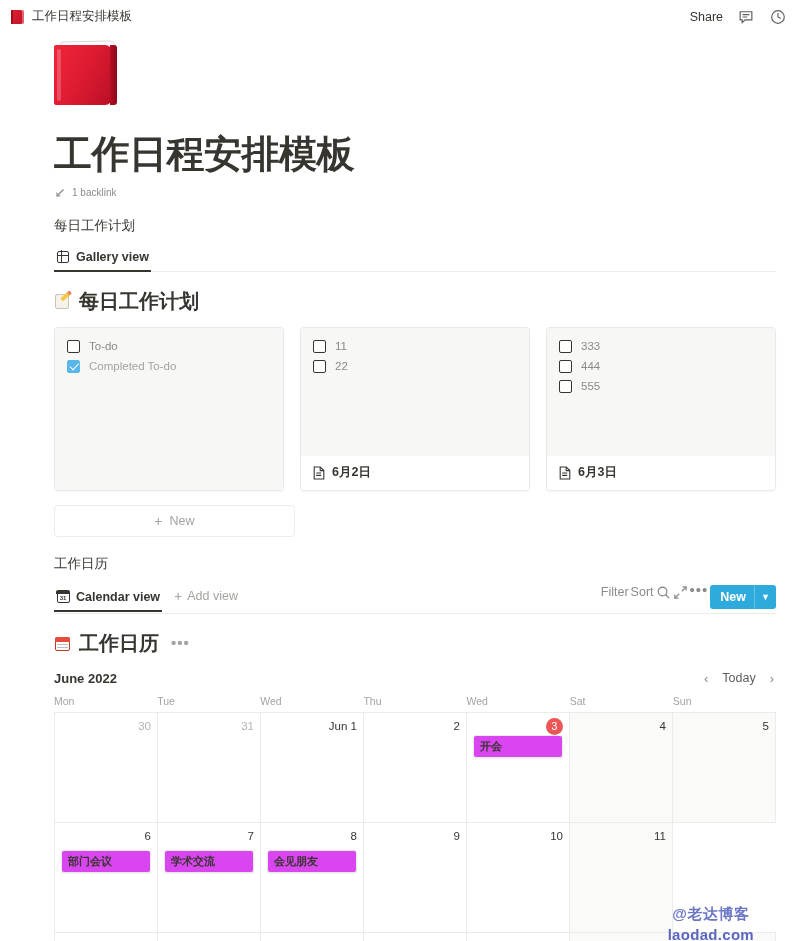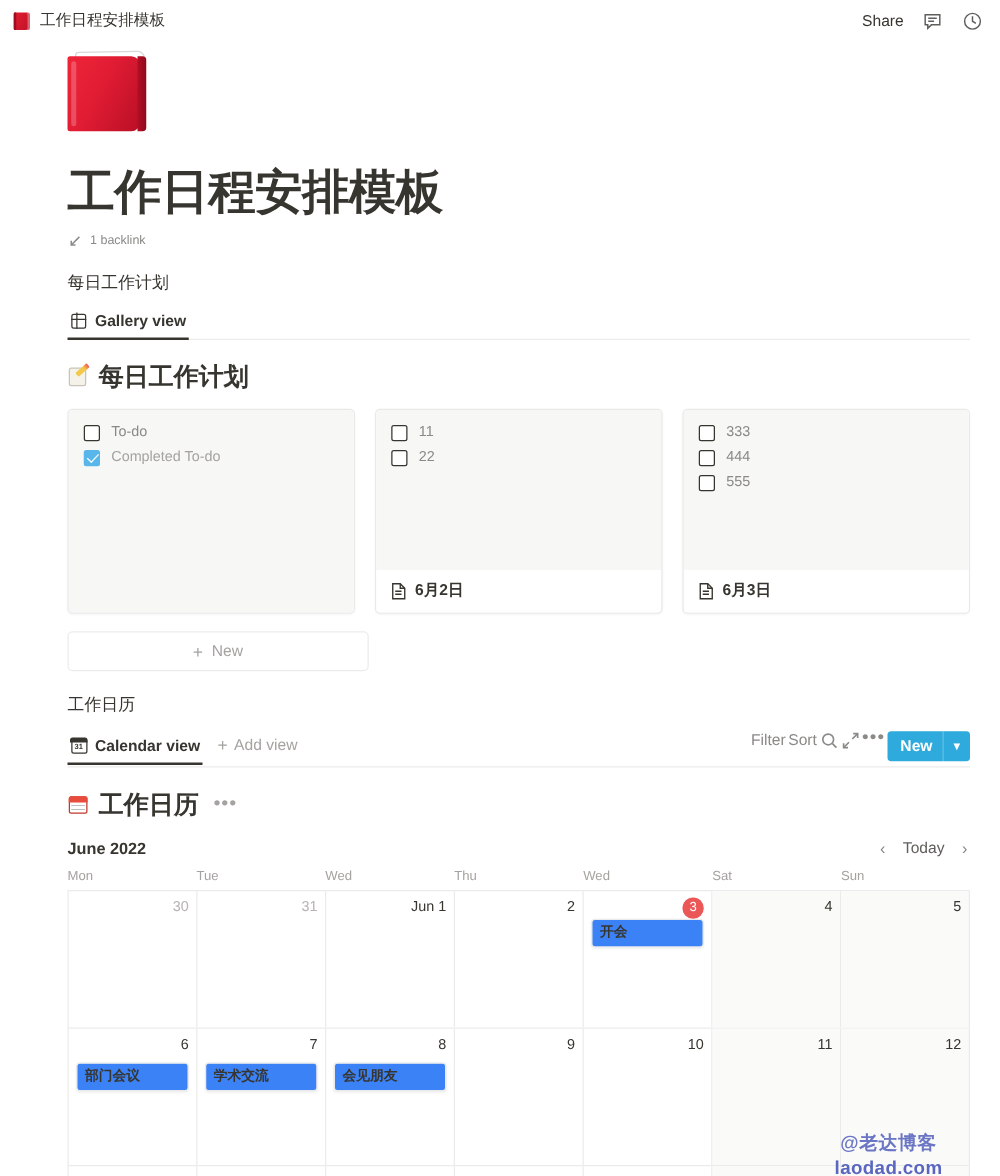--- a/index.html
+++ b/index.html
@@ -252,21 +252,21 @@
   }
   .daynum.muted { color:#b6b4b0; }
   .daynum.today {
     display:inline-flex; align-items:center; justify-content:center;
     width:17px; height:17px; border-radius:50%;
     background:#eb5757; color:#fff; font-size:10.5px; float:right; line-height:1;
   }
   .event {
     clear:both;
     margin-top: 6px;
-    background:#3b82f6; border:1px solid #eaeaea; border-radius:3px;
+    background:#d946ef; border:1px solid #eaeaea; border-radius:3px;
     font-size: 11px; font-weight:600; color:#37352f;
     padding: 4px 6px; line-height:1.2;
     box-shadow: 0 1px 2px rgba(15,15,15,.06);
   }
 
   .watermark {
     position:absolute; right: 22px; bottom: 8px;
     text-align:center; pointer-events:none;
   }
   .wm1 { font-size: 15px; color:#6b76c4; font-weight:700; letter-spacing:.5px; }
@@ -519,23 +519,20 @@
           </div>
           <div class="cal-cell">
             <span class="daynum">9</span>
           </div>
           <div class="cal-cell">
             <span class="daynum">10</span>
           </div>
           <div class="cal-cell weekend">
             <span class="daynum">11</span>
           </div>
-          <div class="cal-cell weekend">
-            <span class="daynum">12</span>
-          </div>
         </div>
 
         <div class="cal-row partial">
           <div class="cal-cell">
             <span class="daynum">13</span>
           </div>
           <div class="cal-cell">
             <span class="daynum">14</span>
           </div>
           <div class="cal-cell">

